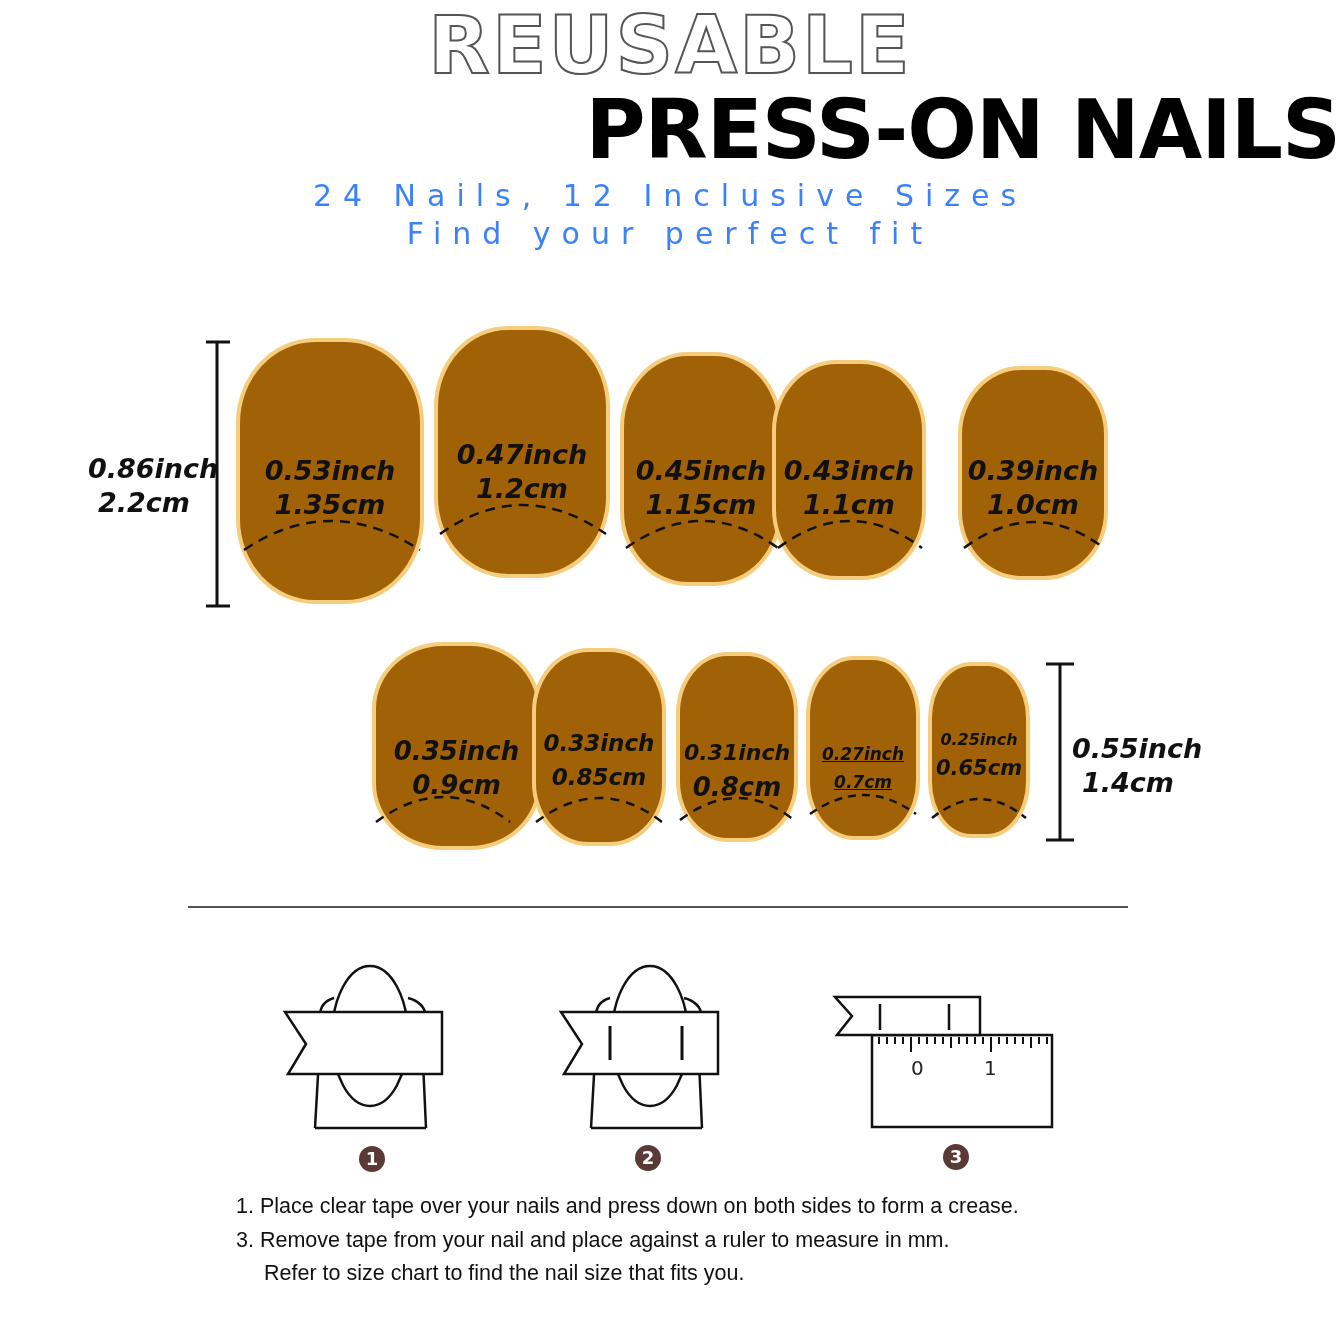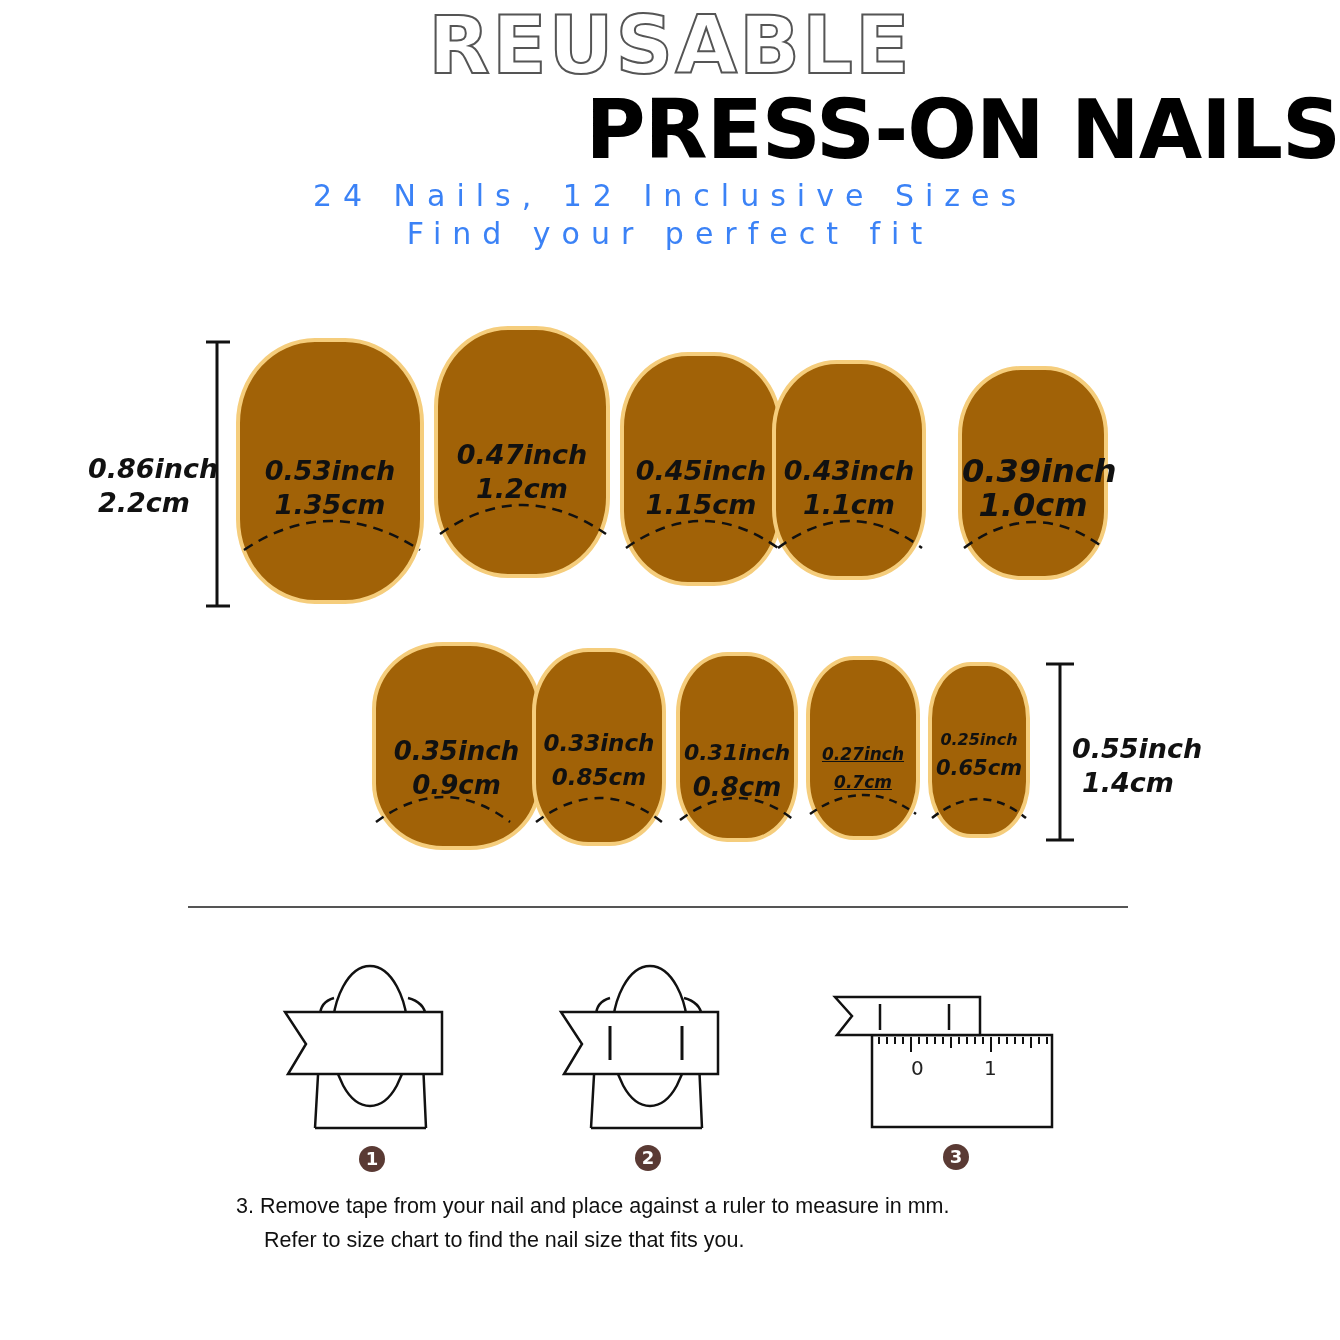--- a/index.html
+++ b/index.html
@@ -102,21 +102,21 @@
     </svg>
   <div class="nail-label" style="top:90px;font-size:27px;line-height:34px;">
     <div>0.43inch</div>
     <div>1.1cm</div>
   </div>
 </div>
 <div class="nail" style="left:958px;top:366px;width:150px;height:214px;">
   <svg width="150" height="214">
       <path d="M6 178 Q76 126 146 178" fill="none" stroke="#111" stroke-width="2.5" stroke-dasharray="10 7"></path>
     </svg>
-  <div class="nail-label" style="top:84px;font-size:32px;line-height:34px;font-style:italic;">
+  <div class="nail-label" style="top:84px;font-size:27px;line-height:34px;font-style:italic;">
     <div>0.39inch</div>
     <div>1.0cm</div>
   </div>
 </div>
 
 <div class="nail" style="left:372px;top:642px;width:169px;height:208px;">
   <svg width="142" height="208">
       <path d="M4 176 Q72 126 138 176" fill="none" stroke="#111" stroke-width="2.5" stroke-dasharray="9 7"></path>
     </svg>
   <div class="nail-label" style="top:88px;font-size:26px;line-height:34px;">
@@ -225,15 +225,16 @@
   </g>
   <path d="M3 5 L148 5 L148 43 L5 43 L20 24 Z" fill="#fff" stroke="#111" stroke-width="2.5"></path>
   <line x1="48" y1="12" x2="48" y2="38" stroke="#111" stroke-width="2.5"></line>
   <line x1="117" y1="12" x2="117" y2="38" stroke="#111" stroke-width="2.5"></line>
 </svg>
 <div class="abs" style="left:911px;top:1056px;font-family:'DejaVu Sans',sans-serif;font-size:20px;color:#222;">0</div>
 <div class="abs" style="left:984px;top:1056px;font-family:'DejaVu Sans',sans-serif;font-size:20px;color:#222;">1</div>
 <div class="step-num" style="left:943px;top:1144px;">3</div>
 
 <div class="abs instructions">
+  <div>1. Place clear tape over your nails and press down on both sides to form a crease.</div>
   <div>3. Remove tape from your nail and place against a ruler to measure in mm.</div>
   <div class="indent">Refer to size chart to find the nail size that fits you.</div>
 </div>
 
 </body></html>

